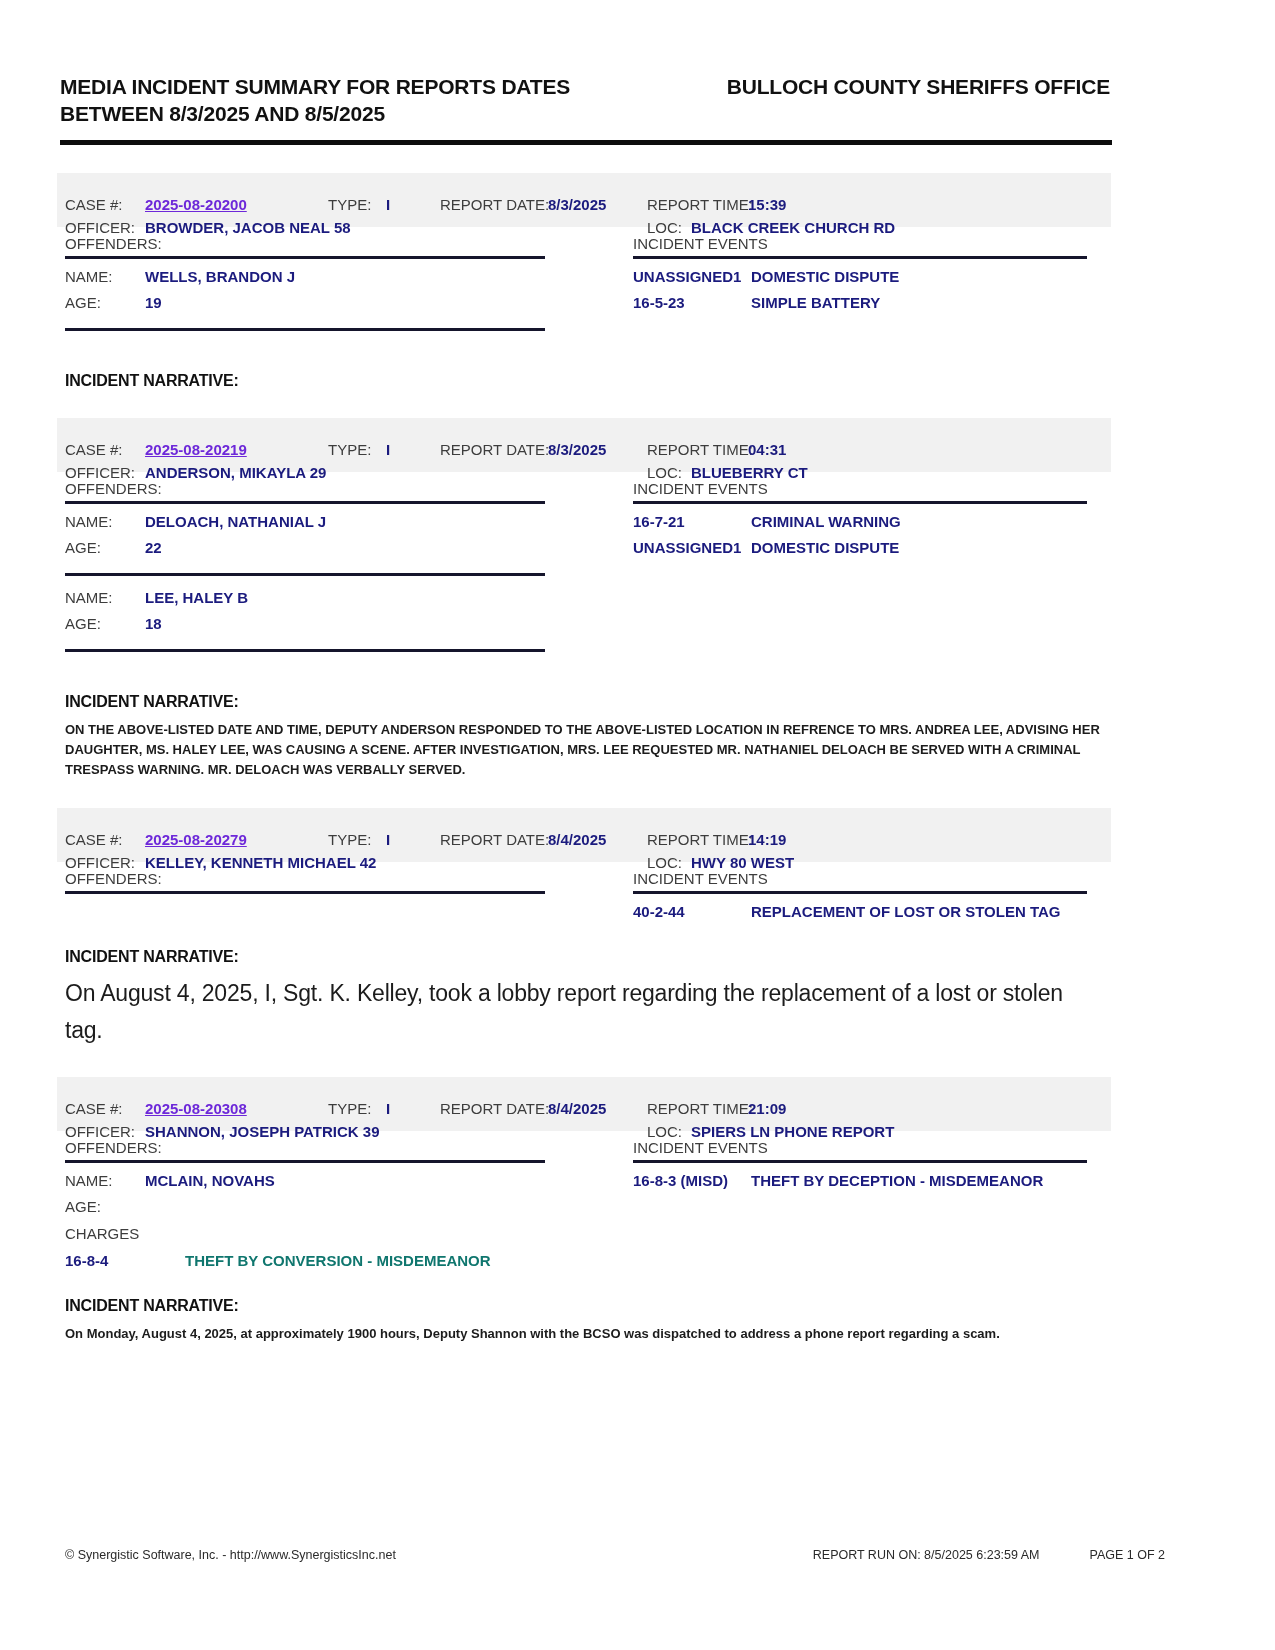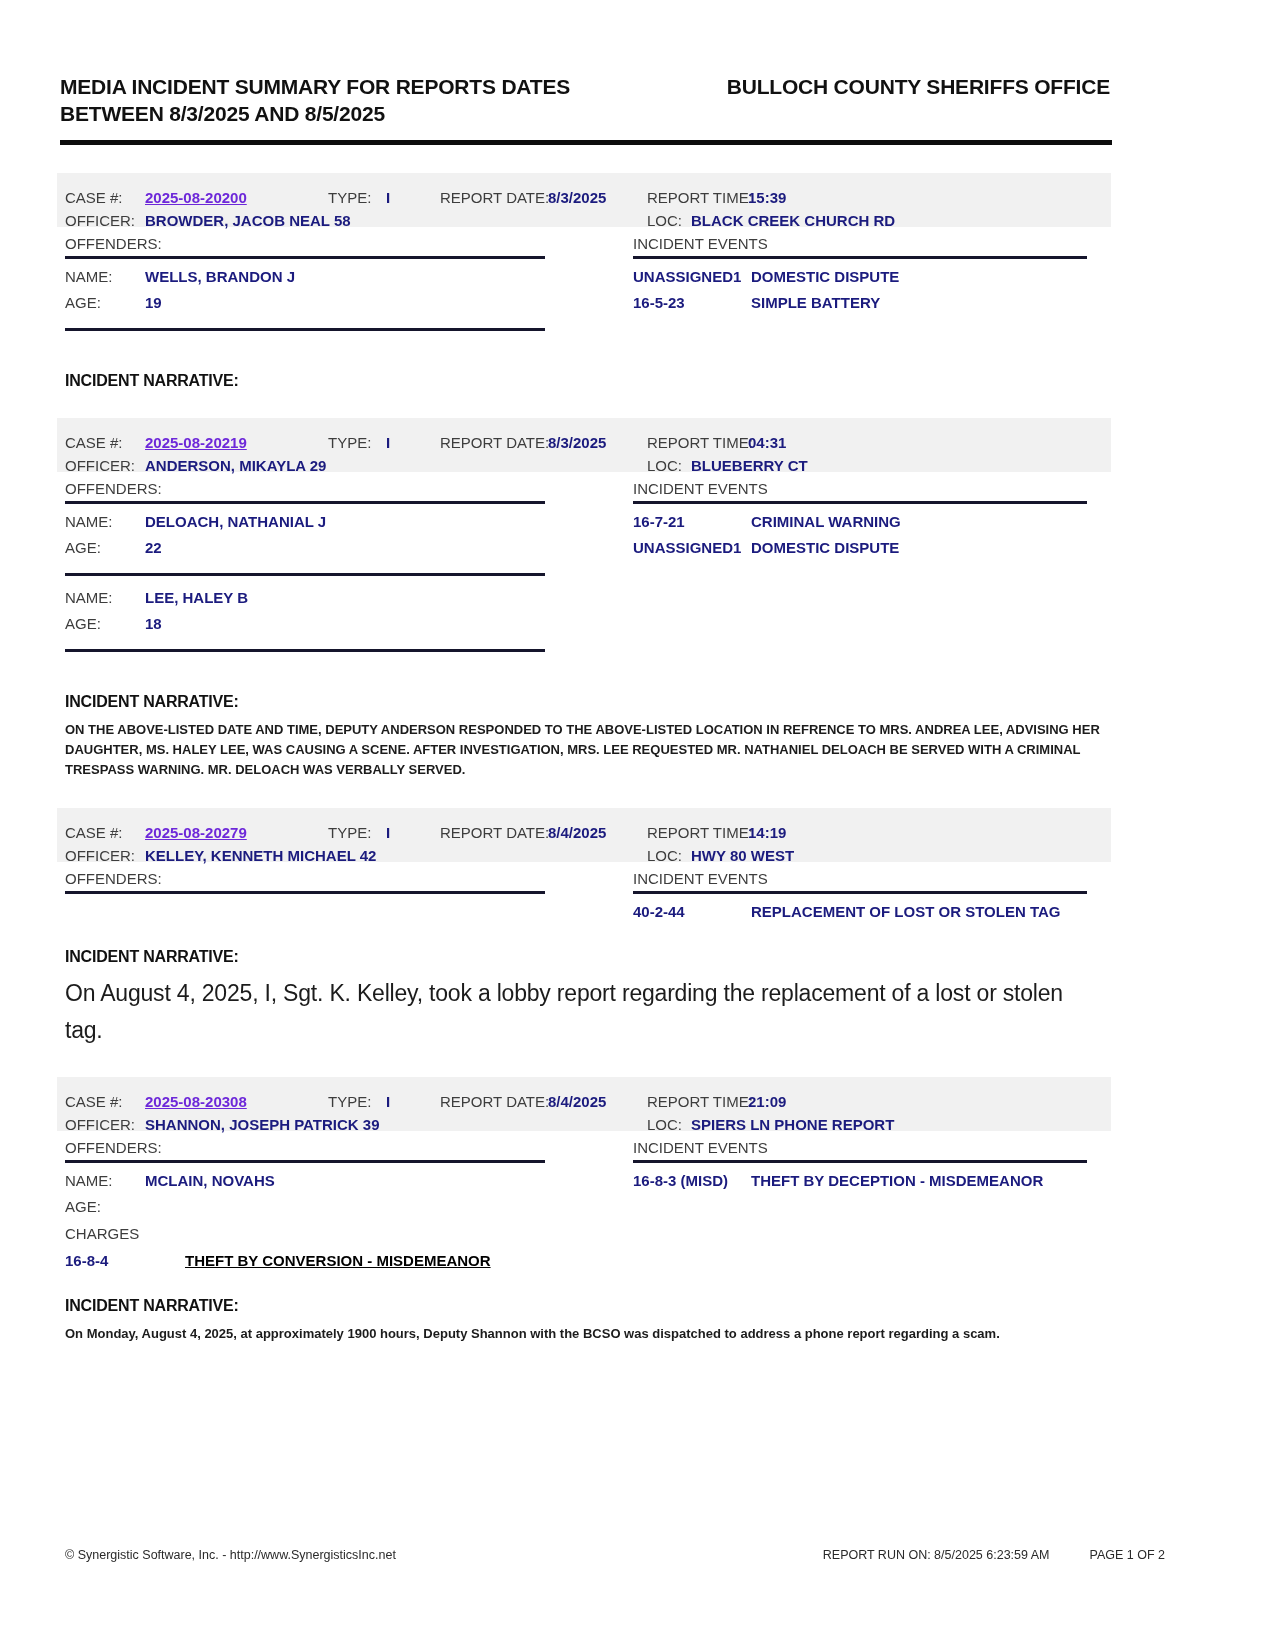--- a/index.html
+++ b/index.html
@@ -20,21 +20,21 @@
 
   
   .case-block { margin-top:28px; }
   .case-band {
     margin:0 154px 0 47px; background:#f1f1f1; padding:4px 0;
   }
   .band-row { position:relative; height:23px; font-size:15px; }
   .lbl { color:#3d3d3d; }
   .val { color:#1b1b7e; font-weight:bold; }
   .case-link { color:#6d28d9; font-weight:bold; text-decoration:underline; }
-  .pos { position:absolute; top:12px; white-space:nowrap; }
+  .pos { position:absolute; top:19px; white-space:nowrap; }
   .p-case-lbl { left:8px; }   .p-case-val { left:88px; }
   .p-type-lbl { left:271px; } .p-type-val { left:329px; }
   .p-rd-lbl   { left:383px; } .p-rd-val   { left:491px; }
   .p-rt-lbl   { left:590px; } .p-rt-val   { left:691px; }
   .p-off-lbl  { left:8px; }   .p-off-val  { left:88px; }
   .p-loc-lbl  { left:590px; } .p-loc-val  { left:634px; }
 
   
   .cols {
     margin:8px 0 0 55px; width:1022px;
@@ -45,39 +45,39 @@
   .frow { display:flex; margin-top:9px; line-height:17px; }
   .flabel { width:80px; flex:0 0 80px; color:#3d3d3d; }
   .fval { color:#1b1b7e; font-weight:bold;text-align:center; }
   .divider { height:3px; background:#15152c; margin:17px 0 13px 0; }
   .evrow { display:flex; margin-top:9px; line-height:17px; }
   .evcode { width:118px; flex:0 0 118px; color:#1b1b7e; font-weight:bold; }
   .evdesc { color:#1b1b7e; font-weight:bold; }
   .charges-label { color:#3d3d3d; margin-top:10px; }
   .chrow { display:flex; margin-top:10px; }
   .chcode { width:120px; flex:0 0 120px; color:#1b1b7e; font-weight:bold; }
-  .chdesc { color:#000000; font-weight:bold;text-decoration:underline; }
+  .chdesc { color:#0f766e; font-weight:bold; }
 
   
   .narrative { margin:28px 0 0 55px; }
   .narr-heading {
     font-size:16px; font-weight:bold; color:#111;
     text-decoration-thickness:2px; text-underline-offset:3px;
     margin-bottom:9px; letter-spacing:-0.2px;
   }
   .narr-large { font-size:23px; color:#1c1c1c; line-height:37px; max-width:1040px; letter-spacing:-0.2px; }
   .narr-small { font-size:13px; font-weight:bold; color:#1c1c1c; line-height:20px; max-width:1045px; }
 
   
   .footer {
     position:absolute; top:1548px; left:55px; right:100px;
     display:flex; justify-content:space-between; align-items:flex-start;
     font-size:12.5px; color:#2a2a2a;
   }
-  .footer-right { display:flex; gap:40px; }
+  .footer-right { display:flex; gap:50px; }
 </style>
 </head>
 <body>
 
 <div class="page">
 
   <div class="report-header">
     <div class="title-block">
       <div>MEDIA INCIDENT SUMMARY FOR REPORTS DATES</div>
       <div>BETWEEN 8/3/2025 AND 8/5/2025</div>

